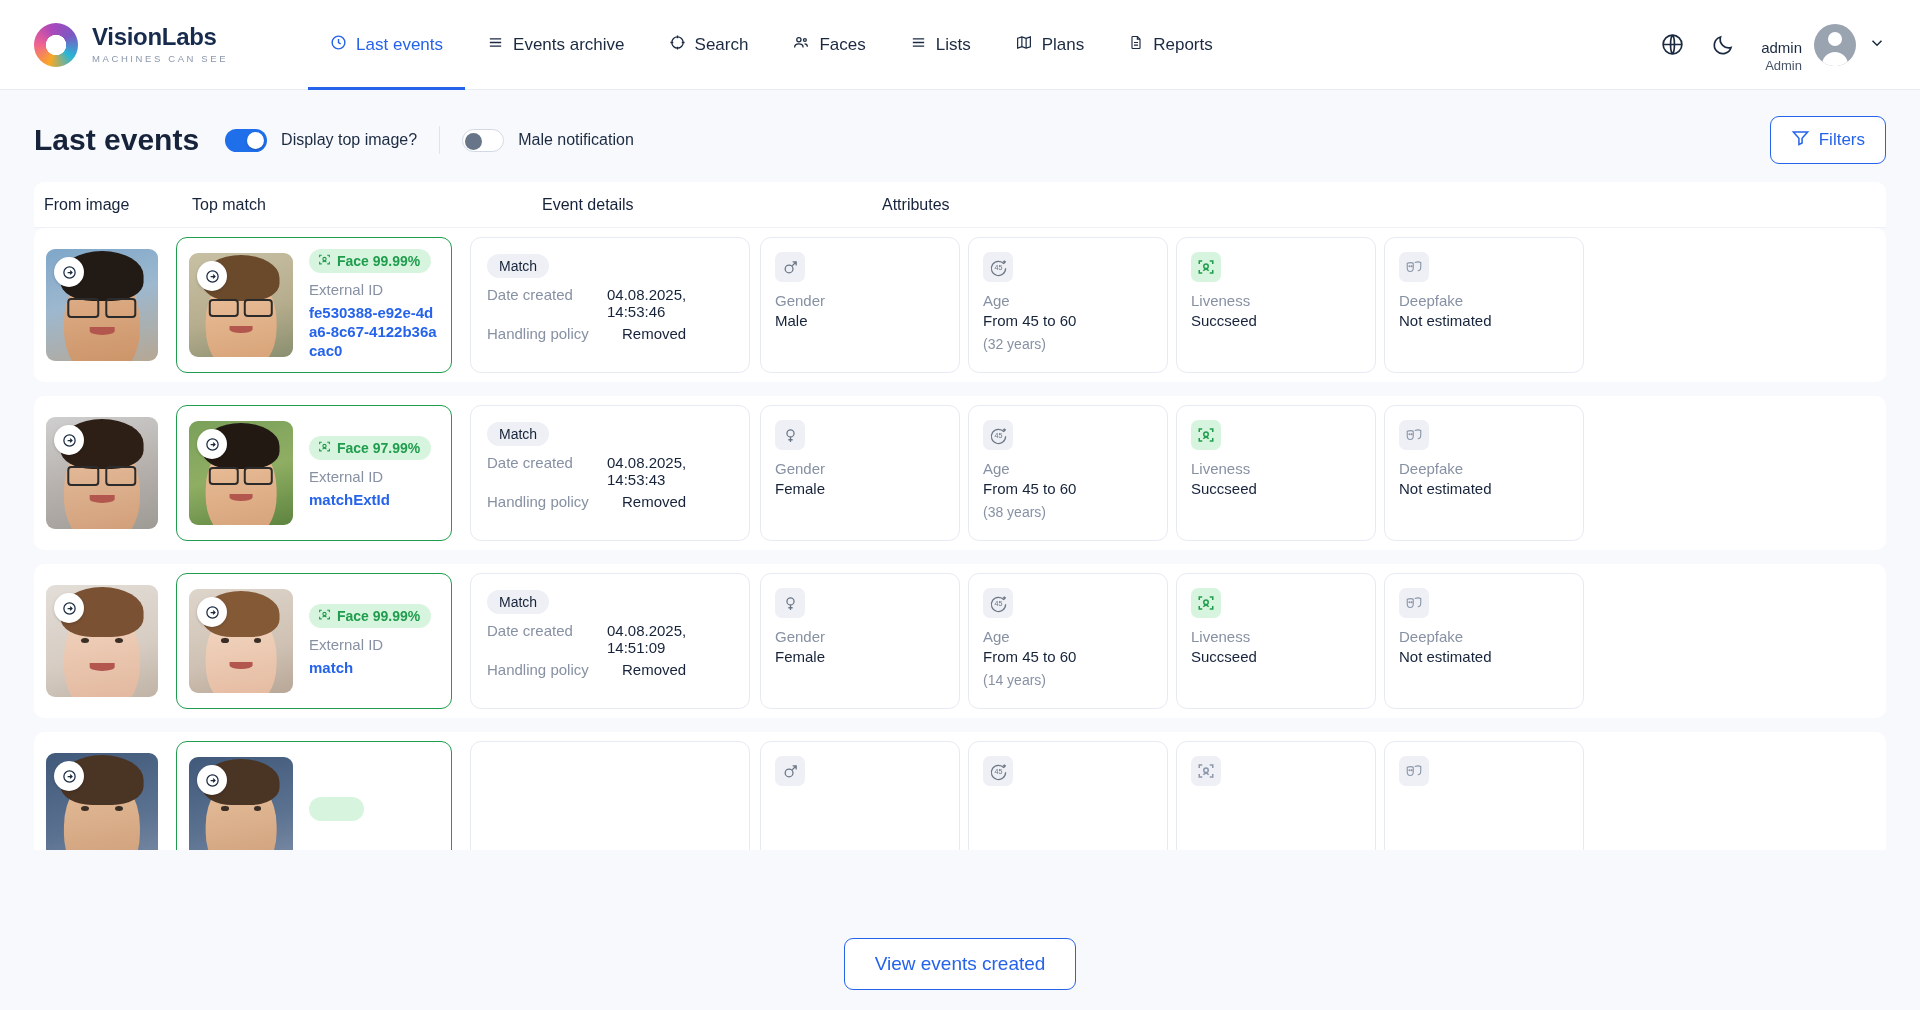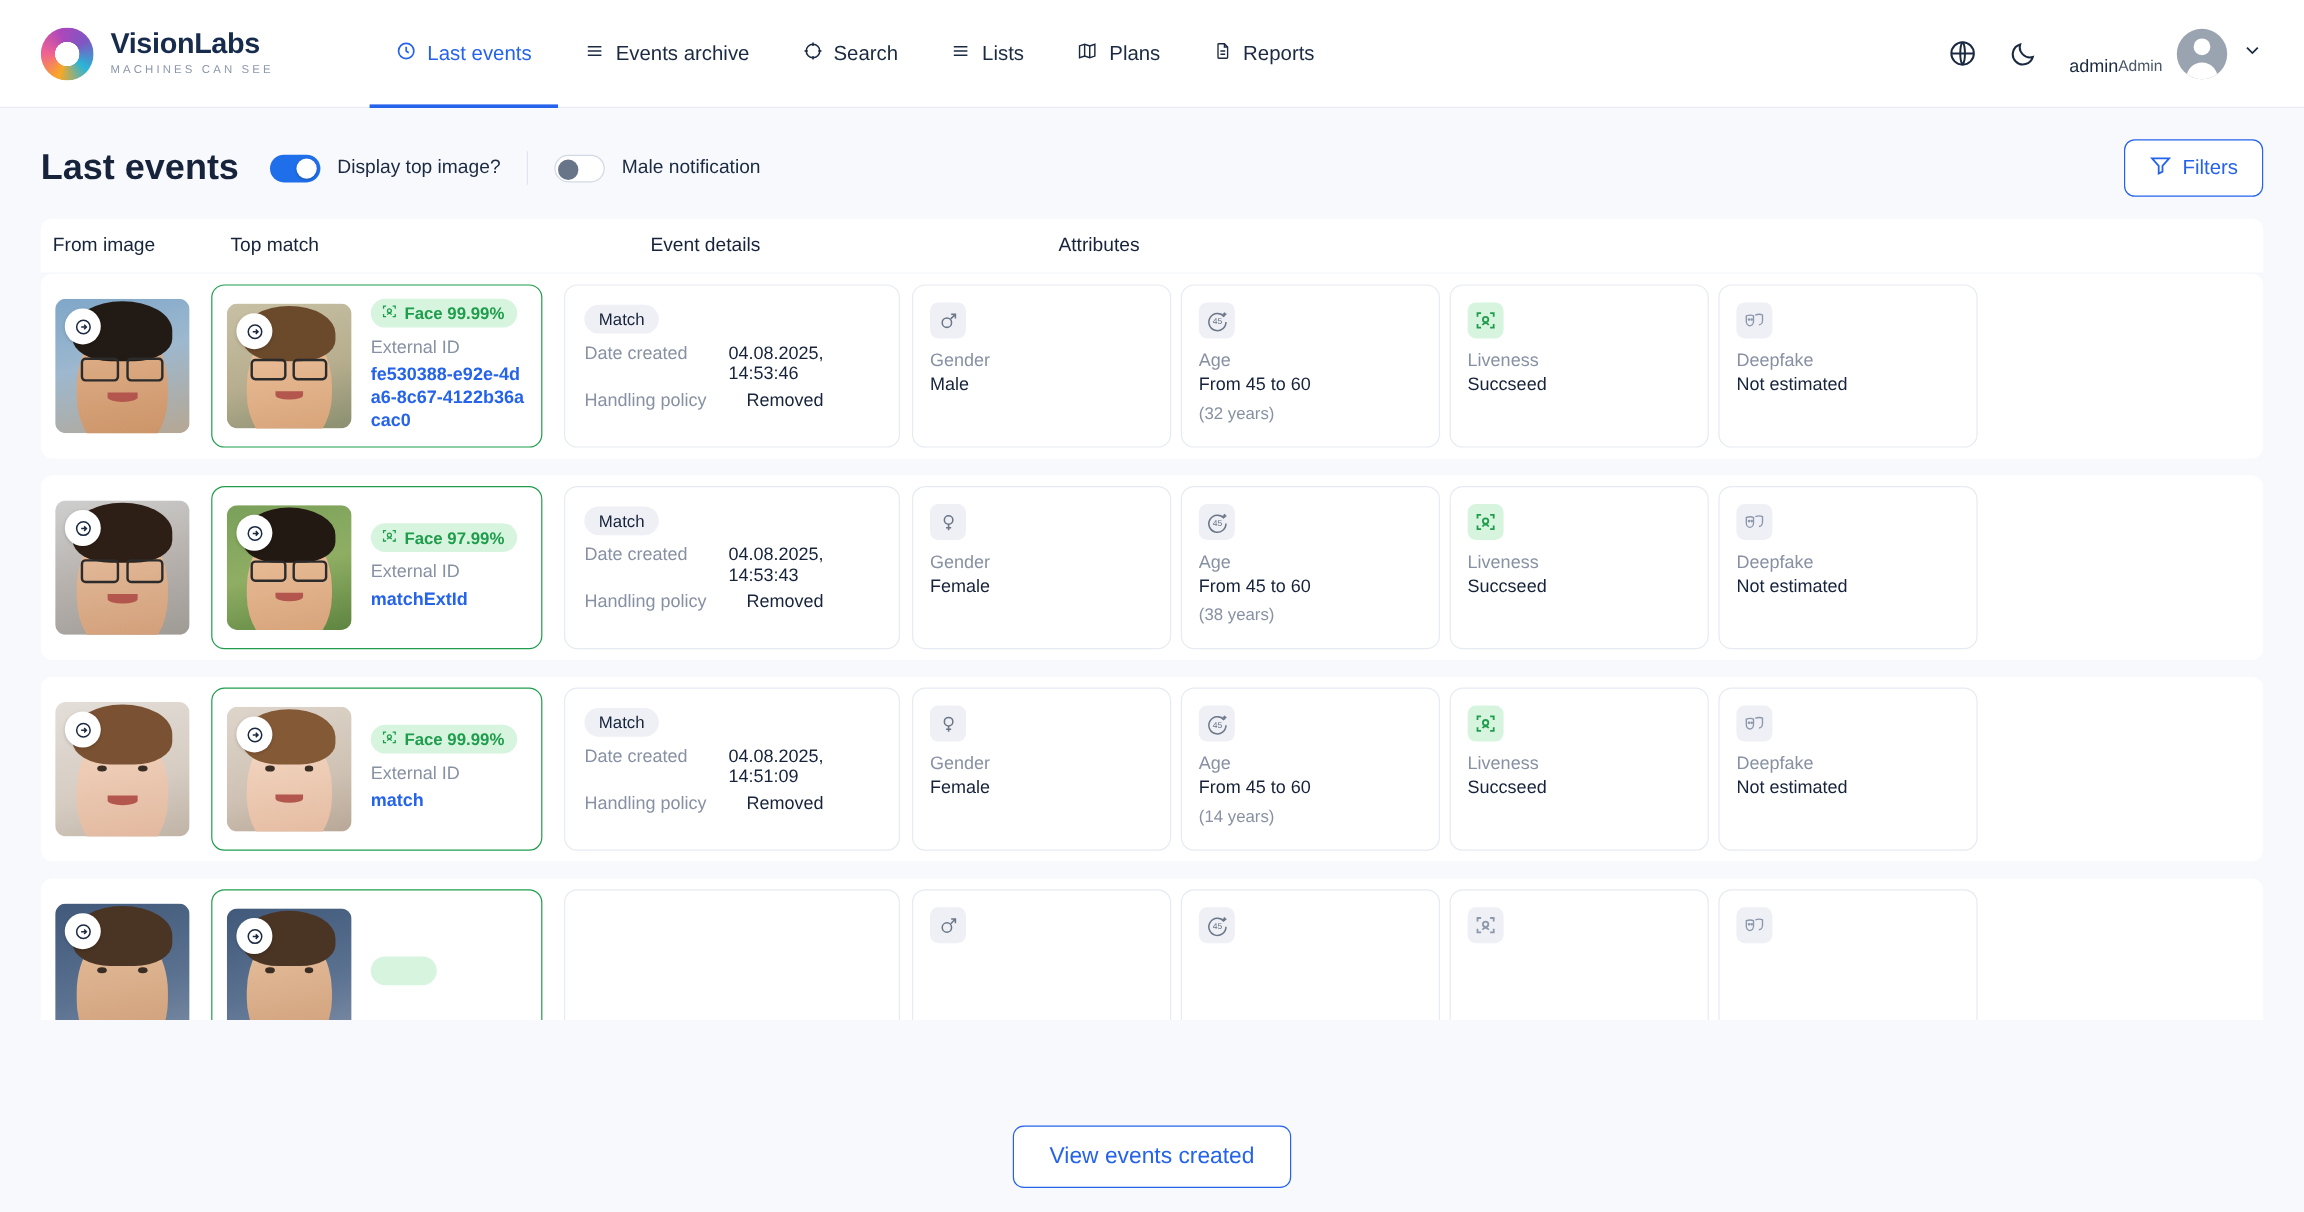--- a/index.html
+++ b/index.html
@@ -50,21 +50,21 @@
     height: 3px; background: #2563eb;
   }
   .nav-item svg { flex: none; }
 
   .right-tools {
     margin-left: auto; display: flex; align-items: center;
     gap: 26px; padding-right: 34px;
   }
   .icon-btn { cursor: pointer; display: flex; align-items: center; }
   .user-block { display: flex; align-items: center; gap: 12px; cursor: pointer; }
-  .user-names { display: flex; align-items: flex-start; line-height: 1.25; margin-top: 24px; }
+  .user-names { display: flex; flex-direction: column; align-items: flex-end; line-height: 1.25; margin-top: 24px; }
   .user-login { font-size: 15px; color: #1b2a41; }
   .user-role { font-size: 13px; color: #4a5668; }
   .avatar {
     width: 42px; height: 42px; border-radius: 50%;
     background: #9aa3b0; position: relative; overflow: hidden;
   }
   .avatar::before {
     content:""; position:absolute; top:8px; left:50%; transform:translateX(-50%);
     width:14px; height:14px; border-radius:50%; background:#fff;
   }
@@ -206,21 +206,21 @@
     border-radius: 12px; padding: 4px 12px; font-size: 14px;
     align-self: flex-start; margin-bottom: 3px;
   }
   .kv { display: flex; font-size: 15px; }
   .kv .k { color: #8791a3; width: 135px; }
   .kv .v { color: #16233a; }
 
   .attrs { display: flex; gap: 8px; margin-left: 10px; }
   .attr-card {
     border: 1px solid #e6eaf2; border-radius: 11px;
-    width: 216px; height: 136px; padding: 14px 14px;
+    width: 200px; height: 136px; padding: 14px 14px;
     display: flex; flex-direction: column; gap: 3px;
   }
   .attr-icon {
     width: 30px; height: 30px; border-radius: 7px;
     background: #eef0f5; display: flex; align-items: center; justify-content: center;
     margin-bottom: 7px;
   }
   .attr-icon.green { background: #d7f5de; }
   .attr-label { font-size: 15px; color: #8791a3; }
   .attr-value { font-size: 15px; color: #16233a; }
@@ -268,20 +268,31 @@
       <span>Events archive</span>
     </div>
     <div class="nav-item">
       <span>
         <svg width="17" height="17" viewBox="0 0 24 24" fill="none" stroke="#1b2a41" stroke-width="1.8">
           <circle cx="12" cy="12" r="8"></circle>
             <path d="M12 2v4M12 18v4M2 12h4M18 12h4"></path>
         </svg>
       </span>
       <span>Search</span>
+    </div>
+    <div class="nav-item">
+      <span>
+        <svg width="18" height="17" viewBox="0 0 24 24" fill="none" stroke="#1b2a41" stroke-width="1.8">
+          <circle cx="9" cy="8" r="3"></circle>
+            <path d="M3 19c0-3.3 2.7-5 6-5s6 1.7 6 5"></path>
+          <circle cx="17.5" cy="8.5" r="2"></circle>
+            <path d="M17 14c2.5 0 4 1.5 4 4"></path>
+        </svg>
+      </span>
+      <span>Faces</span>
     </div>
     <div class="nav-item">
       <span>
         <svg width="17" height="17" viewBox="0 0 24 24" stroke="#1b2a41" stroke-width="1.8">
           <path d="M4 7h16M4 12h16M4 17h16"></path>
         </svg>
       </span>
       <span>Lists</span>
     </div>
     <div class="nav-item">

